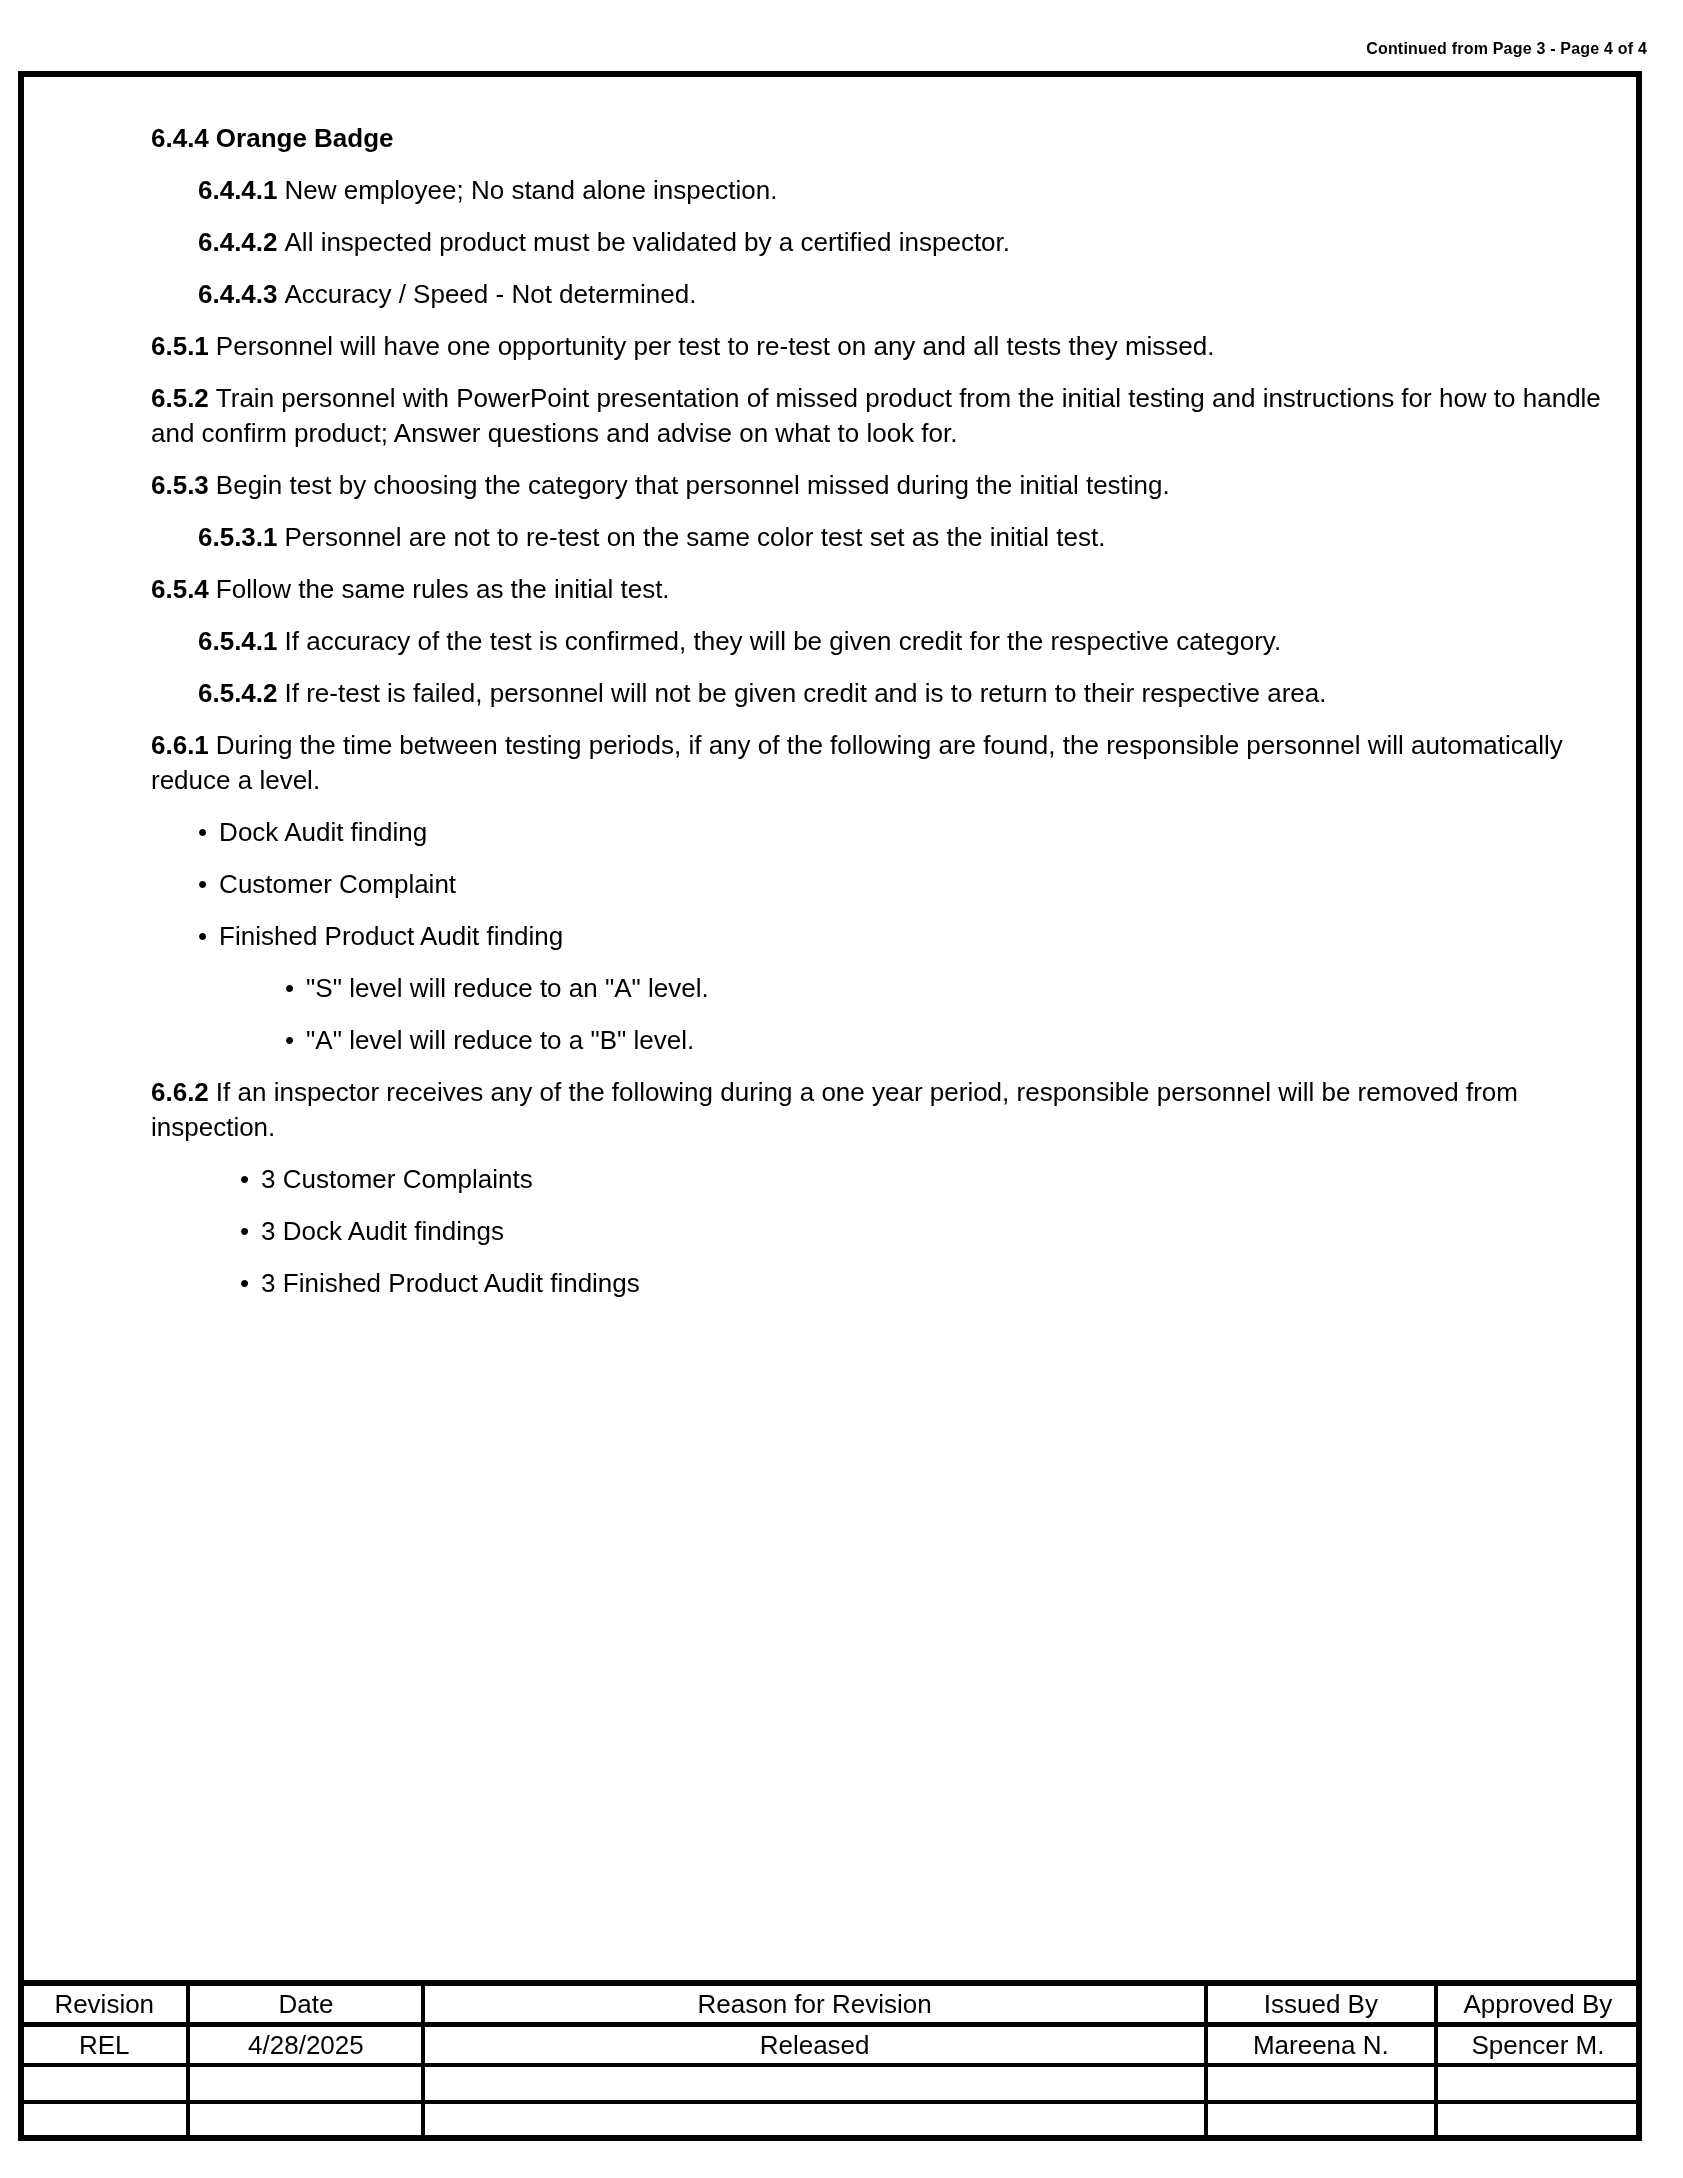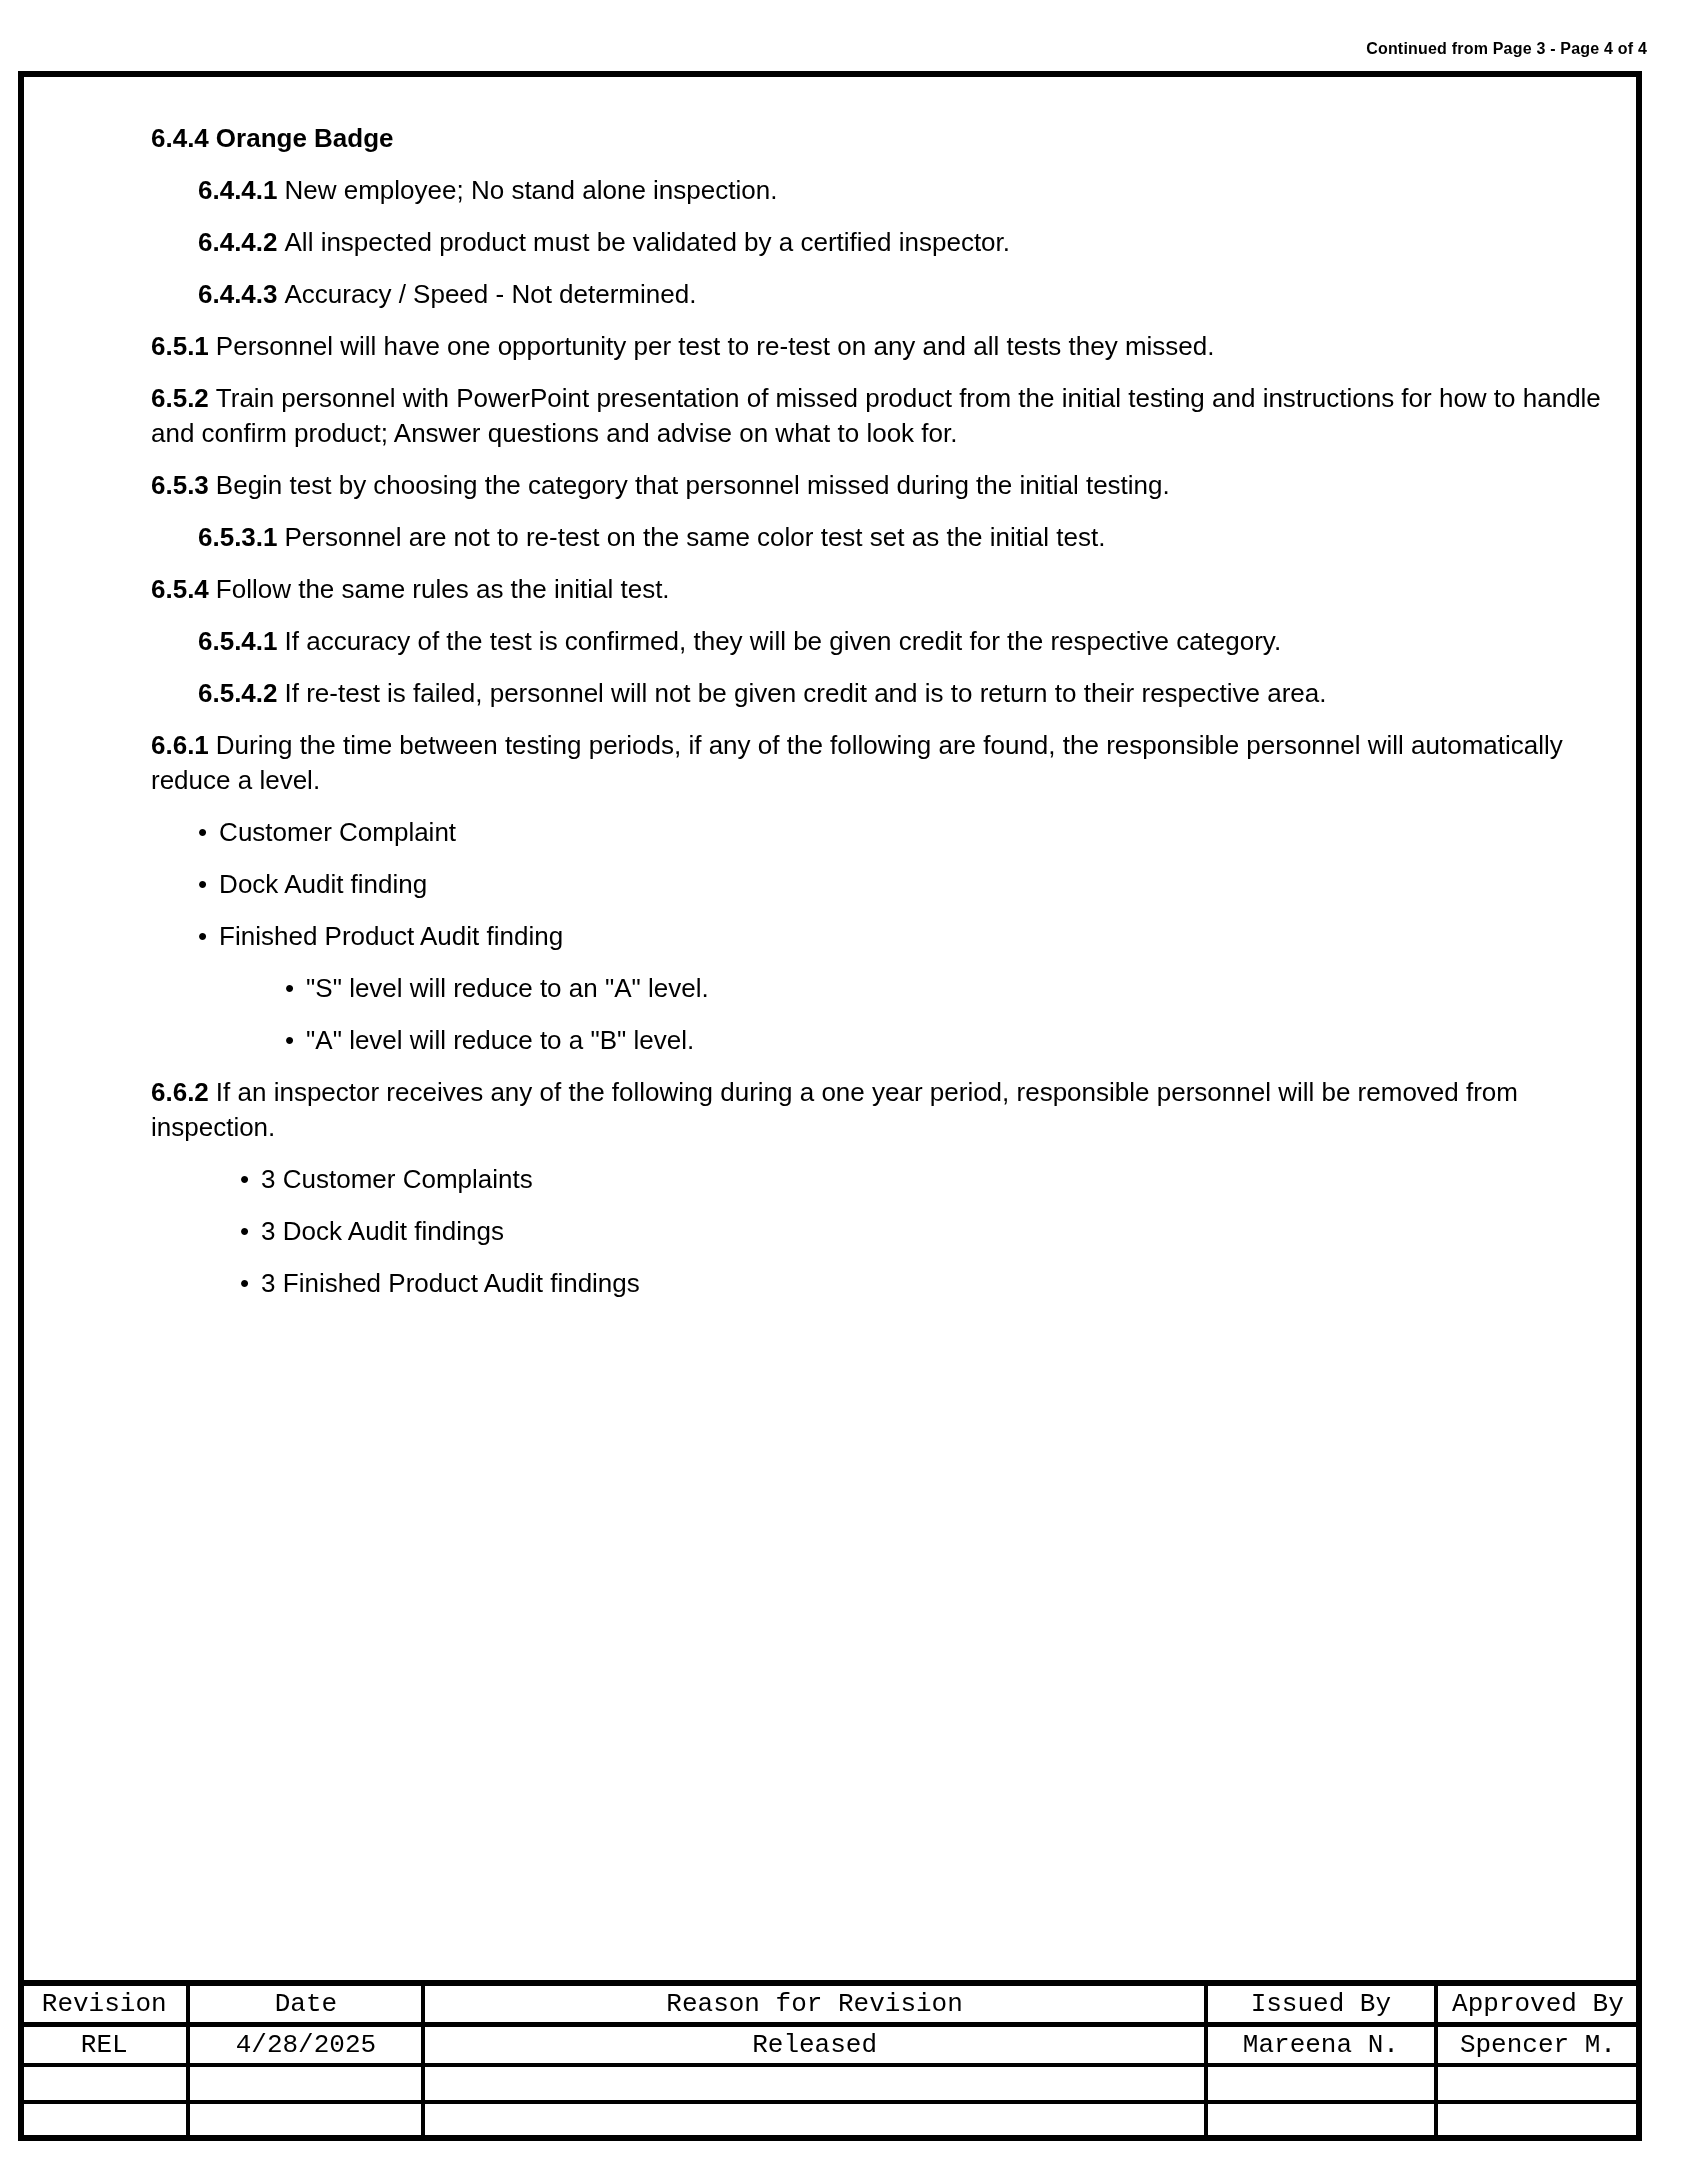--- a/index.html
+++ b/index.html
@@ -32,21 +32,21 @@
   .line { margin:0 30px 17px 0; }
   .ind1 { margin-left:69px;  }
   .ind2 { margin-left:127px; }
   .ind3 { margin-left:174px; }
   .ba   { margin-left:174px; }
   .bb   { margin-left:261px; }
   .bc   { margin-left:216px; }
   .num  { font-weight:bold; margin-right:7px; }
   .heading .num, .heading .txt { font-weight:bold; }
   .bullet { margin-right:12px; }
-  .revtable-wrap { margin:0 -6px -6px -6px; flex:0 0 auto;font-family:Liberation Mono, monospace; }
+  .revtable-wrap { margin:0 -6px -6px -6px; flex:0 0 auto; }
   table.revtable {
     width:100%; border-collapse:collapse; table-layout:fixed;
     font-size:26px;
   }
   table.revtable th, table.revtable td {
     border:4px solid #000;
     text-align:center; vertical-align:middle;
     font-weight:normal; padding:1px 4px;
     height:34px; line-height:30px;
     overflow:hidden; white-space:nowrap;
@@ -112,24 +112,24 @@
     <div class="line ind3">
       <span class="num">6.5.4.2</span><span class="txt">If re-test is failed, personnel will not be given credit and is to return to their respective area.</span>
     </div>
 
 
     <div class="line ind2">
       <span class="num">6.6.1</span><span class="txt">During the time between testing periods, if any of the following are found, the responsible personnel will automatically reduce a level.</span>
     </div>
 
     <div class="line ba">
+      <span class="bullet">•</span><span class="txt">Dock Audit finding</span>
+    </div>
+    <div class="line ba">
       <span class="bullet">•</span><span class="txt">Customer Complaint</span>
-    </div>
-    <div class="line ba">
-      <span class="bullet">•</span><span class="txt">Dock Audit finding</span>
     </div>
     <div class="line ba">
       <span class="bullet">•</span><span class="txt">Finished Product Audit finding</span>
     </div>
 
 
     <div class="line bb">
       <span class="bullet">•</span><span class="txt">"S" level will reduce to an "A" level.</span>
     </div>
     <div class="line bb">

